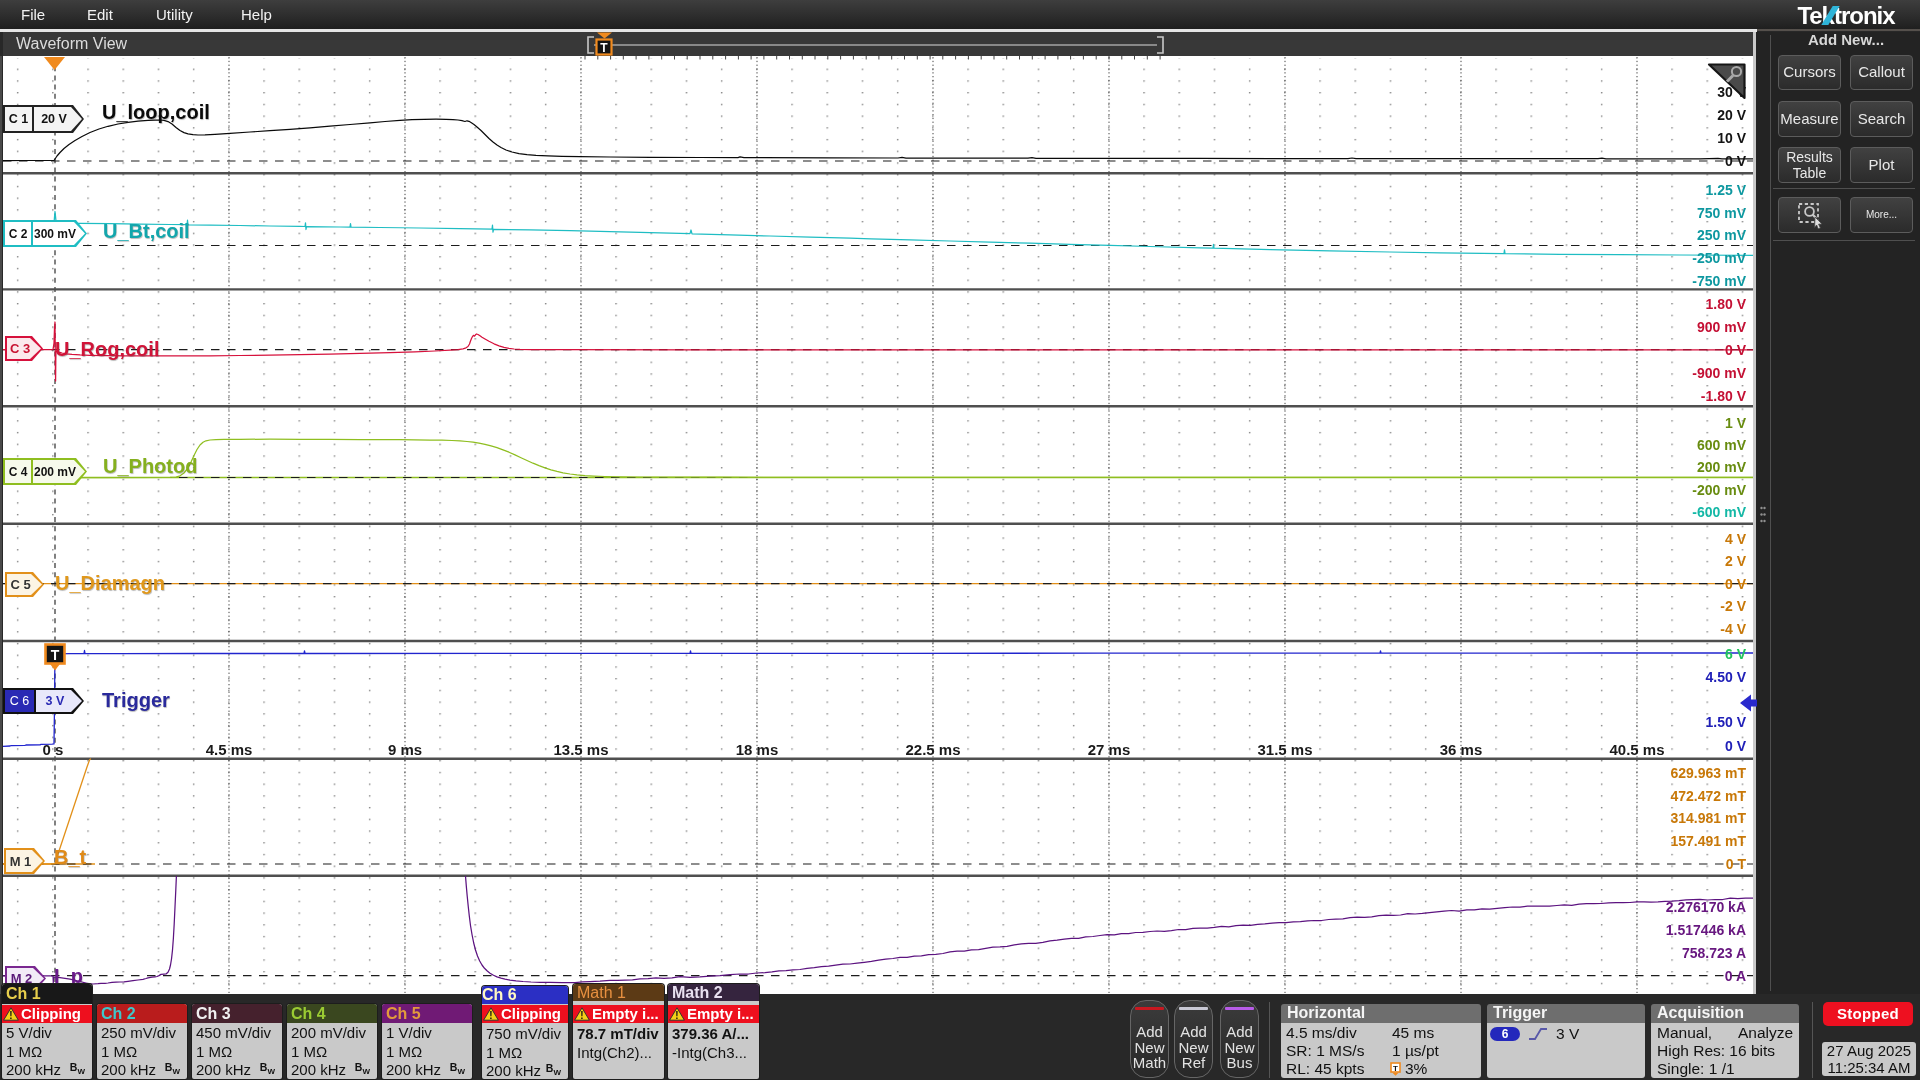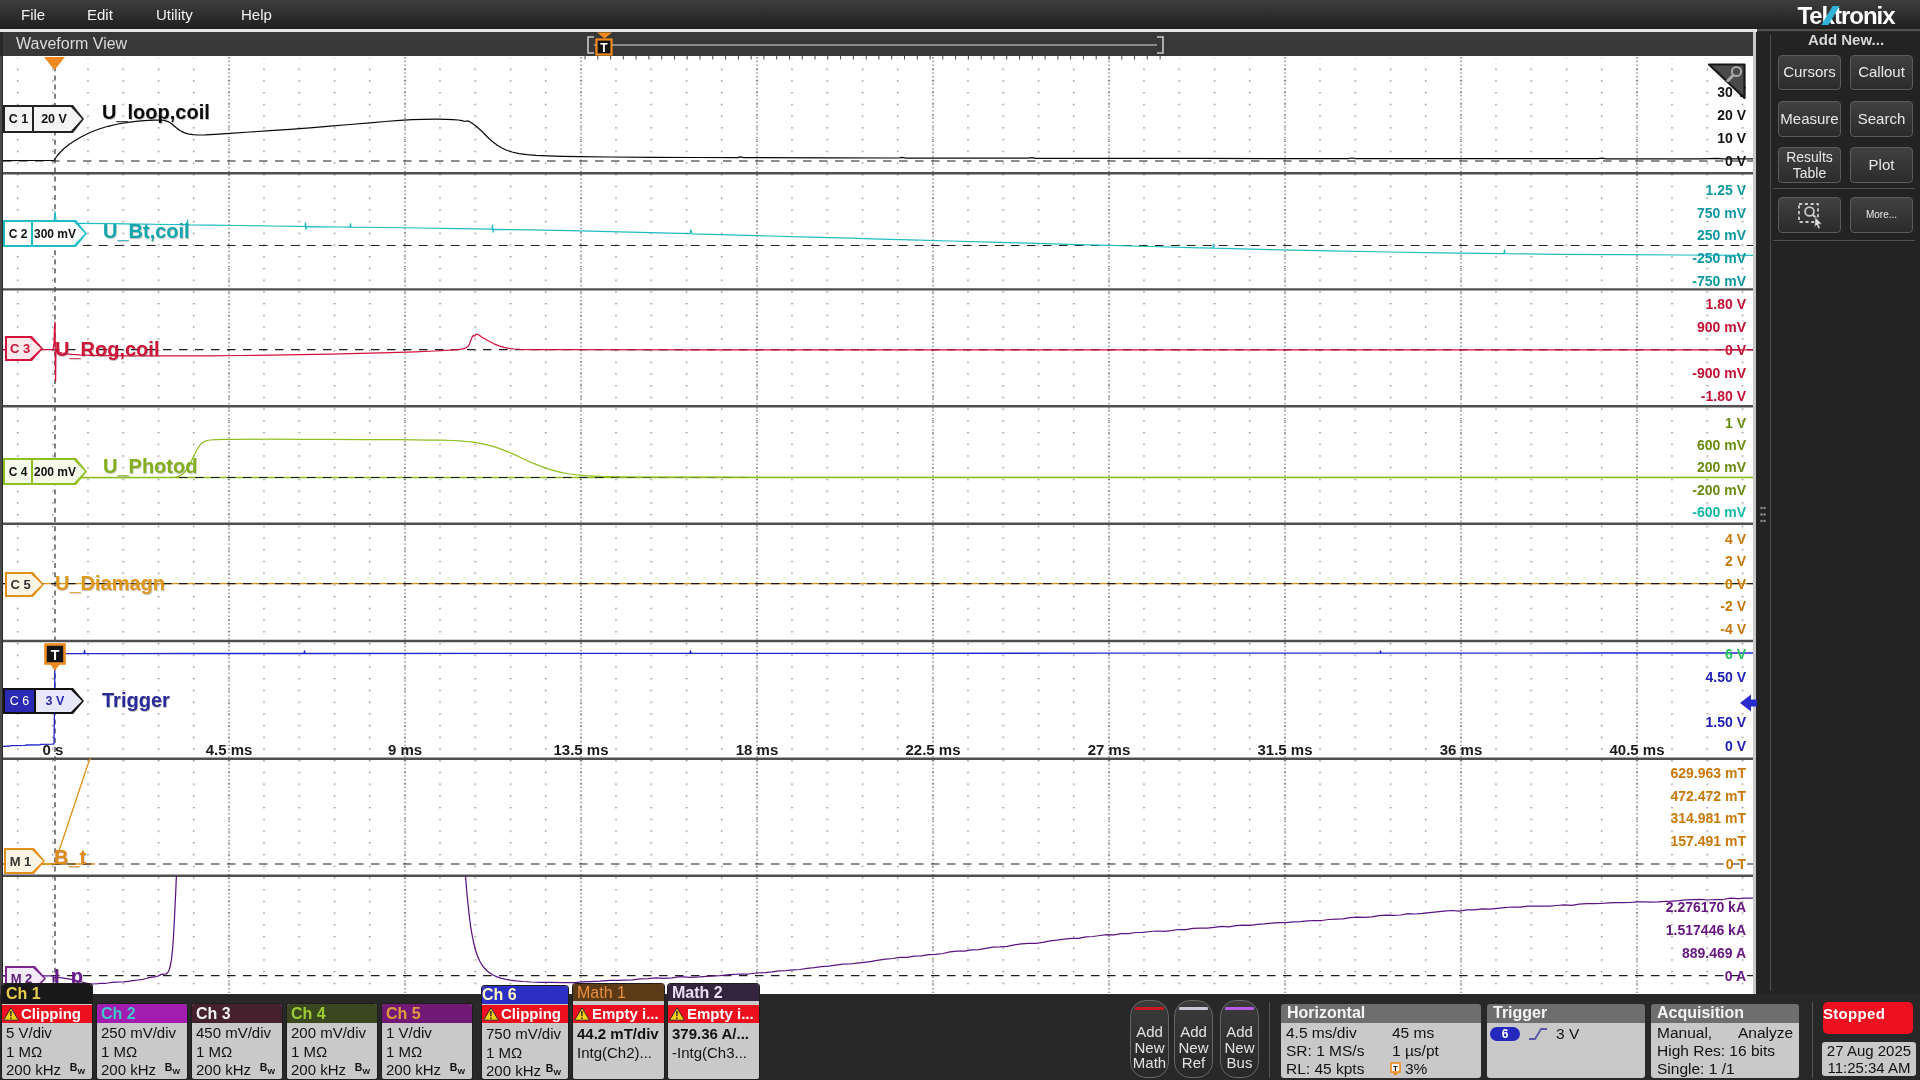--- a/index.html
+++ b/index.html
@@ -112,21 +112,21 @@
 <div class="sl" style="top:668.5px;color:#2020B8">4.50 V</div>
 <div class="sl" style="top:713.5px;color:#2020B8">1.50 V</div>
 <div class="sl" style="top:738.0px;color:#2020B8">0 V</div>
 <div class="sl" style="top:765.0px;color:#C87808">629.963 mT</div>
 <div class="sl" style="top:787.5px;color:#C87808">472.472 mT</div>
 <div class="sl" style="top:810.0px;color:#C87808">314.981 mT</div>
 <div class="sl" style="top:833.0px;color:#C87808">157.491 mT</div>
 <div class="sl" style="top:855.5px;color:#C87808">0 T</div>
 <div class="sl" style="top:899.0px;color:#681880">2.276170 kA</div>
 <div class="sl" style="top:922.0px;color:#681880">1.517446 kA</div>
-<div class="sl" style="top:944.5px;color:#681880">889.469 A</div>
+<div class="sl" style="top:944.5px;color:#681880">758.723 A</div>
 <div class="sl" style="top:968.0px;color:#681880">0 A</div>
 <div class="tl" style="left:-7px">0 s</div>
 <div class="tl" style="left:169px">4.5 ms</div>
 <div class="tl" style="left:345px">9 ms</div>
 <div class="tl" style="left:521px">13.5 ms</div>
 <div class="tl" style="left:697px">18 ms</div>
 <div class="tl" style="left:873px">22.5 ms</div>
 <div class="tl" style="left:1049px">27 ms</div>
 <div class="tl" style="left:1225px">31.5 ms</div>
 <div class="tl" style="left:1401px">36 ms</div>
@@ -231,21 +231,21 @@
 <div style="position:absolute;left:2px;top:984px;width:90px;height:95px;background:#C9C9C9;border-radius:3px 3px 2px 2px;box-shadow:0 0 0 1px #1d1d1d"></div>
 <div style="position:absolute;left:2px;top:984px;width:90px;height:20px;background:#181818;border-radius:3px 3px 0 0;display:flex;align-items:center;padding-left:4px;box-sizing:border-box;font-size:16px;font-weight:700;color:#E7CE4C">Ch 1</div>
 <div style="position:absolute;left:2px;top:1005px;width:90px;height:17.5px;background:#EE0F1E;display:flex;align-items:center;font-size:15px;font-weight:700;color:#fff;overflow:hidden"><svg width="16" height="14" viewBox="0 0 16 14" style="flex:none;margin:0 2px 0 1px">
         <polygon points="8,0.8 15.4,13.2 0.6,13.2" fill="#F5D017" stroke="#333" stroke-width="1"></polygon>
         <text x="8" y="12" font-size="10" font-weight="700" fill="#111" text-anchor="middle" font-family="Liberation Sans, sans-serif">!</text>
       </svg>Clipping</div>
 <div style="position:absolute;left:2px;top:1023.0px;width:90px;height:18.8px;display:flex;align-items:center;padding-left:4px;box-sizing:border-box;font-size:15px;font-weight:400;color:#111;white-space:nowrap">5 V/div</div>
 <div style="position:absolute;left:2px;top:1041.8px;width:90px;height:18.8px;display:flex;align-items:center;padding-left:4px;box-sizing:border-box;font-size:15px;font-weight:400;color:#111;white-space:nowrap">1 MΩ</div>
 <div style="position:absolute;left:2px;top:1060.6px;width:90px;height:18.8px;display:flex;align-items:center;padding-left:4px;box-sizing:border-box;font-size:15px;font-weight:400;color:#111;white-space:nowrap">200 kHz<span style="margin-left:auto;margin-right:7px;font-size:10.5px;font-weight:700;position:relative;top:-3px">B<span style="font-size:8px;position:relative;top:3px">W</span></span></div>
 <div style="position:absolute;left:97px;top:1004px;width:90px;height:75px;background:#C9C9C9;border-radius:3px 3px 2px 2px;box-shadow:0 0 0 1px #1d1d1d"></div>
-<div style="position:absolute;left:97px;top:1004px;width:90px;height:19px;background:#a21caf;border-radius:3px 3px 0 0;display:flex;align-items:center;padding-left:4px;box-sizing:border-box;font-size:16px;font-weight:700;color:#3FC6CB">Ch 2</div>
+<div style="position:absolute;left:97px;top:1004px;width:90px;height:19px;background:#b91c1c;border-radius:3px 3px 0 0;display:flex;align-items:center;padding-left:4px;box-sizing:border-box;font-size:16px;font-weight:700;color:#3FC6CB">Ch 2</div>
 <div style="position:absolute;left:97px;top:1023.0px;width:90px;height:18.8px;display:flex;align-items:center;padding-left:4px;box-sizing:border-box;font-size:15px;font-weight:400;color:#111;white-space:nowrap">250 mV/div</div>
 <div style="position:absolute;left:97px;top:1041.8px;width:90px;height:18.8px;display:flex;align-items:center;padding-left:4px;box-sizing:border-box;font-size:15px;font-weight:400;color:#111;white-space:nowrap">1 MΩ</div>
 <div style="position:absolute;left:97px;top:1060.6px;width:90px;height:18.8px;display:flex;align-items:center;padding-left:4px;box-sizing:border-box;font-size:15px;font-weight:400;color:#111;white-space:nowrap">200 kHz<span style="margin-left:auto;margin-right:7px;font-size:10.5px;font-weight:700;position:relative;top:-3px">B<span style="font-size:8px;position:relative;top:3px">W</span></span></div>
 <div style="position:absolute;left:192px;top:1004px;width:90px;height:75px;background:#C9C9C9;border-radius:3px 3px 2px 2px;box-shadow:0 0 0 1px #1d1d1d"></div>
 <div style="position:absolute;left:192px;top:1004px;width:90px;height:19px;background:#45212D;border-radius:3px 3px 0 0;display:flex;align-items:center;padding-left:4px;box-sizing:border-box;font-size:16px;font-weight:700;color:#F0F0F0">Ch 3</div>
 <div style="position:absolute;left:192px;top:1023.0px;width:90px;height:18.8px;display:flex;align-items:center;padding-left:4px;box-sizing:border-box;font-size:15px;font-weight:400;color:#111;white-space:nowrap">450 mV/div</div>
 <div style="position:absolute;left:192px;top:1041.8px;width:90px;height:18.8px;display:flex;align-items:center;padding-left:4px;box-sizing:border-box;font-size:15px;font-weight:400;color:#111;white-space:nowrap">1 MΩ</div>
 <div style="position:absolute;left:192px;top:1060.6px;width:90px;height:18.8px;display:flex;align-items:center;padding-left:4px;box-sizing:border-box;font-size:15px;font-weight:400;color:#111;white-space:nowrap">200 kHz<span style="margin-left:auto;margin-right:7px;font-size:10.5px;font-weight:700;position:relative;top:-3px">B<span style="font-size:8px;position:relative;top:3px">W</span></span></div>
 <div style="position:absolute;left:287px;top:1004px;width:90px;height:75px;background:#C9C9C9;border-radius:3px 3px 2px 2px;box-shadow:0 0 0 1px #1d1d1d"></div>
 <div style="position:absolute;left:287px;top:1004px;width:90px;height:19px;background:#3A471F;border-radius:3px 3px 0 0;display:flex;align-items:center;padding-left:4px;box-sizing:border-box;font-size:16px;font-weight:700;color:#9BCB33">Ch 4</div>
@@ -265,21 +265,21 @@
       </svg>Clipping</div>
 <div style="position:absolute;left:482px;top:1024.0px;width:86px;height:18.8px;display:flex;align-items:center;padding-left:4px;box-sizing:border-box;font-size:15px;font-weight:400;color:#111;white-space:nowrap">750 mV/div</div>
 <div style="position:absolute;left:482px;top:1042.8px;width:86px;height:18.8px;display:flex;align-items:center;padding-left:4px;box-sizing:border-box;font-size:15px;font-weight:400;color:#111;white-space:nowrap">1 MΩ</div>
 <div style="position:absolute;left:482px;top:1061.6px;width:86px;height:18.8px;display:flex;align-items:center;padding-left:4px;box-sizing:border-box;font-size:15px;font-weight:400;color:#111;white-space:nowrap">200 kHz<span style="margin-left:auto;margin-right:7px;font-size:10.5px;font-weight:700;position:relative;top:-3px">B<span style="font-size:8px;position:relative;top:3px">W</span></span></div>
 <div style="position:absolute;left:573px;top:984px;width:91px;height:95px;background:#C9C9C9;border-radius:3px 3px 2px 2px;box-shadow:0 0 0 1px #1d1d1d"></div>
 <div style="position:absolute;left:573px;top:984px;width:91px;height:17px;background:#5C3A15;border-radius:3px 3px 0 0;display:flex;align-items:center;padding-left:4px;box-sizing:border-box;font-size:16px;font-weight:400;color:#E89040">Math 1</div>
 <div style="position:absolute;left:573px;top:1005px;width:91px;height:17.5px;background:#EE0F1E;display:flex;align-items:center;font-size:15px;font-weight:700;color:#fff;overflow:hidden"><svg width="16" height="14" viewBox="0 0 16 14" style="flex:none;margin:0 2px 0 1px">
         <polygon points="8,0.8 15.4,13.2 0.6,13.2" fill="#F5D017" stroke="#333" stroke-width="1"></polygon>
         <text x="8" y="12" font-size="10" font-weight="700" fill="#111" text-anchor="middle" font-family="Liberation Sans, sans-serif">!</text>
       </svg>Empty i...</div>
-<div style="position:absolute;left:573px;top:1024.0px;width:91px;height:18.8px;display:flex;align-items:center;padding-left:4px;box-sizing:border-box;font-size:15px;font-weight:700;color:#111;white-space:nowrap">44.2 mT/div</div>
+<div style="position:absolute;left:573px;top:1024.0px;width:91px;height:18.8px;display:flex;align-items:center;padding-left:4px;box-sizing:border-box;font-size:15px;font-weight:700;color:#111;white-space:nowrap">78.7 mT/div</div>
 <div style="position:absolute;left:573px;top:1042.8px;width:91px;height:18.8px;display:flex;align-items:center;padding-left:4px;box-sizing:border-box;font-size:15px;font-weight:400;color:#111;white-space:nowrap">Intg(Ch2)...</div>
 <div style="position:absolute;left:668px;top:984px;width:91px;height:95px;background:#C9C9C9;border-radius:3px 3px 2px 2px;box-shadow:0 0 0 1px #1d1d1d"></div>
 <div style="position:absolute;left:668px;top:984px;width:91px;height:17px;background:#35243E;border-radius:3px 3px 0 0;display:flex;align-items:center;padding-left:4px;box-sizing:border-box;font-size:16px;font-weight:700;color:#E8E0F0">Math 2</div>
 <div style="position:absolute;left:668px;top:1005px;width:91px;height:17.5px;background:#EE0F1E;display:flex;align-items:center;font-size:15px;font-weight:700;color:#fff;overflow:hidden"><svg width="16" height="14" viewBox="0 0 16 14" style="flex:none;margin:0 2px 0 1px">
         <polygon points="8,0.8 15.4,13.2 0.6,13.2" fill="#F5D017" stroke="#333" stroke-width="1"></polygon>
         <text x="8" y="12" font-size="10" font-weight="700" fill="#111" text-anchor="middle" font-family="Liberation Sans, sans-serif">!</text>
       </svg>Empty i...</div>
 <div style="position:absolute;left:668px;top:1024.0px;width:91px;height:18.8px;display:flex;align-items:center;padding-left:4px;box-sizing:border-box;font-size:15px;font-weight:700;color:#111;white-space:nowrap">379.36 A/...</div>
 <div style="position:absolute;left:668px;top:1042.8px;width:91px;height:18.8px;display:flex;align-items:center;padding-left:4px;box-sizing:border-box;font-size:15px;font-weight:400;color:#111;white-space:nowrap">-Intg(Ch3...</div>
 </div>
@@ -313,13 +313,13 @@
 <div class="prow" style="left:1556px;top:1025px;height:18px">3 V</div>
 
 <div class="panelh" style="left:1651px;top:1003.5px;width:148px;height:19px">Acquisition</div>
 <div class="panelb" style="left:1651px;top:1022.5px;width:148px;height:55px"></div>
 <div class="prow" style="left:1657px;top:1024px;height:18px">Manual,</div>
 <div class="prow" style="left:1738px;top:1024px;height:18px">Analyze</div>
 <div class="prow" style="left:1657px;top:1042px;height:18px">High Res: 16 bits</div>
 <div class="prow" style="left:1657px;top:1060px;height:18px">Single: 1 /1</div>
 <div class="abs" style="left:1812px;top:1002px;width:1px;height:76px;background:#555"></div>
 
-<div class="abs" style="left:1823px;top:1002px;width:90px;height:32px;background:#EE1020;border-radius:5px;color:#fff;font-size:15px;font-weight:700;text-align:left;line-height:24px;letter-spacing:0.3px">Stopped</div>
+<div class="abs" style="left:1823px;top:1002px;width:90px;height:24px;background:#EE1020;border-radius:5px;color:#fff;font-size:15px;font-weight:700;text-align:center;line-height:24px;letter-spacing:0.3px">Stopped</div>
 <div class="abs" style="left:1822px;top:1042px;width:94px;height:34px;background:#C9C9C9;border-radius:3px;color:#111;font-size:15px;line-height:16.5px;text-align:center;padding-top:1px">27 Aug 2025<br>11:25:34 AM</div>
 </body></html>

